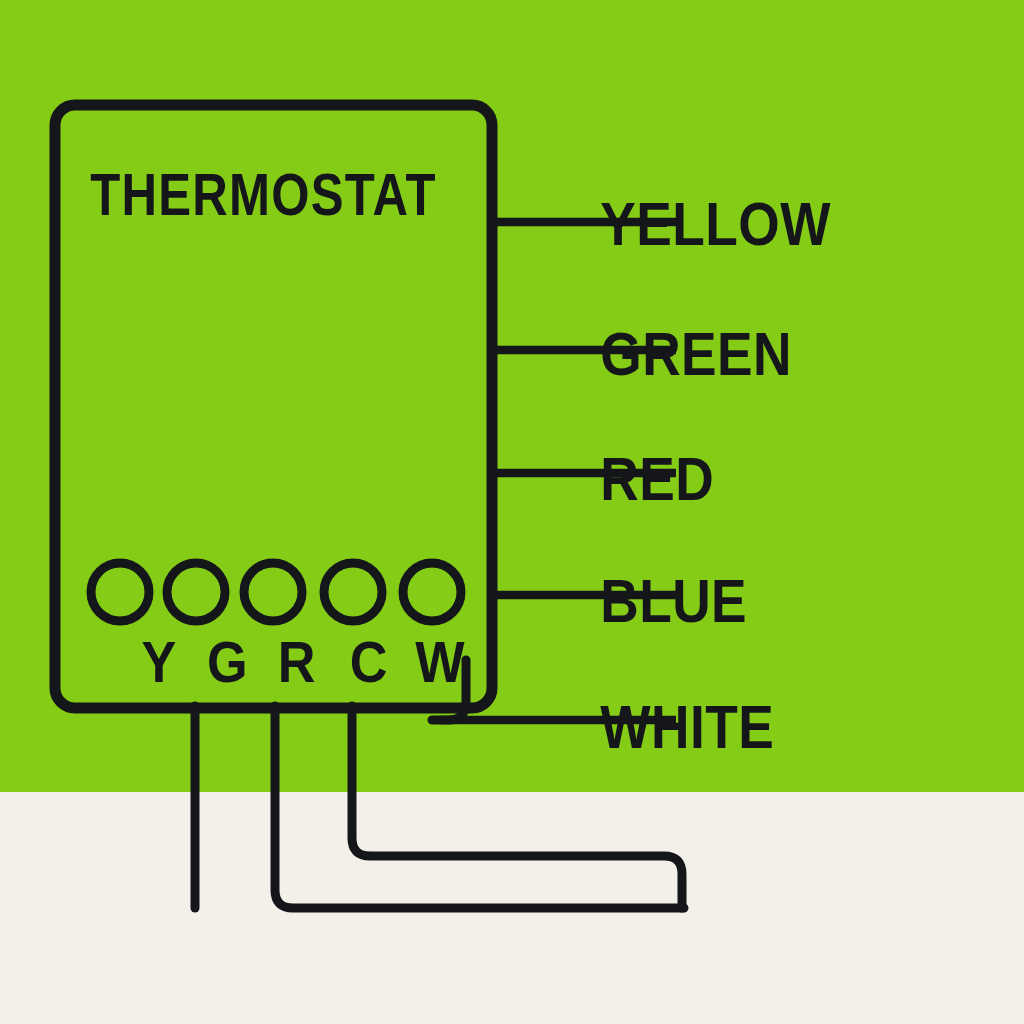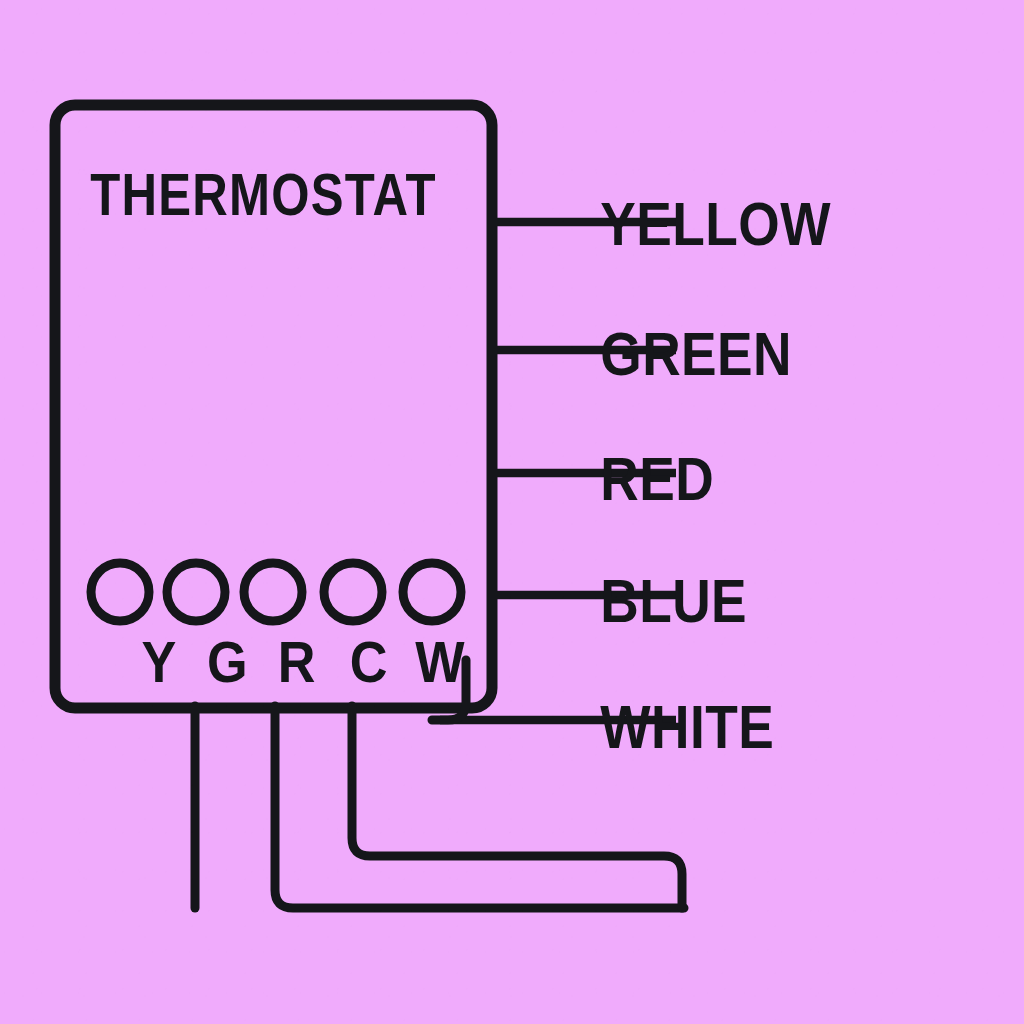--- a/index.html
+++ b/index.html
@@ -10,22 +10,22 @@
   body {
     width: 1024px;
     height: 1024px;
     background: #f2f0e9;
     font-family: "Liberation Sans", sans-serif;
     overflow: hidden;
   }
   #diagram-root {
     position: relative;
     width: 1024px;
-    height: 1024px;
-    background: #f0abfc;
+    height: 792px;
+    background: #84cc16;
   }
   #diagram-svg {
     position: absolute;
     top: 0;
     left: 0;
     width: 1024px;
     height: 1024px;
     display: block;
   }
   .wire, .device-outline, .terminal-ring {

